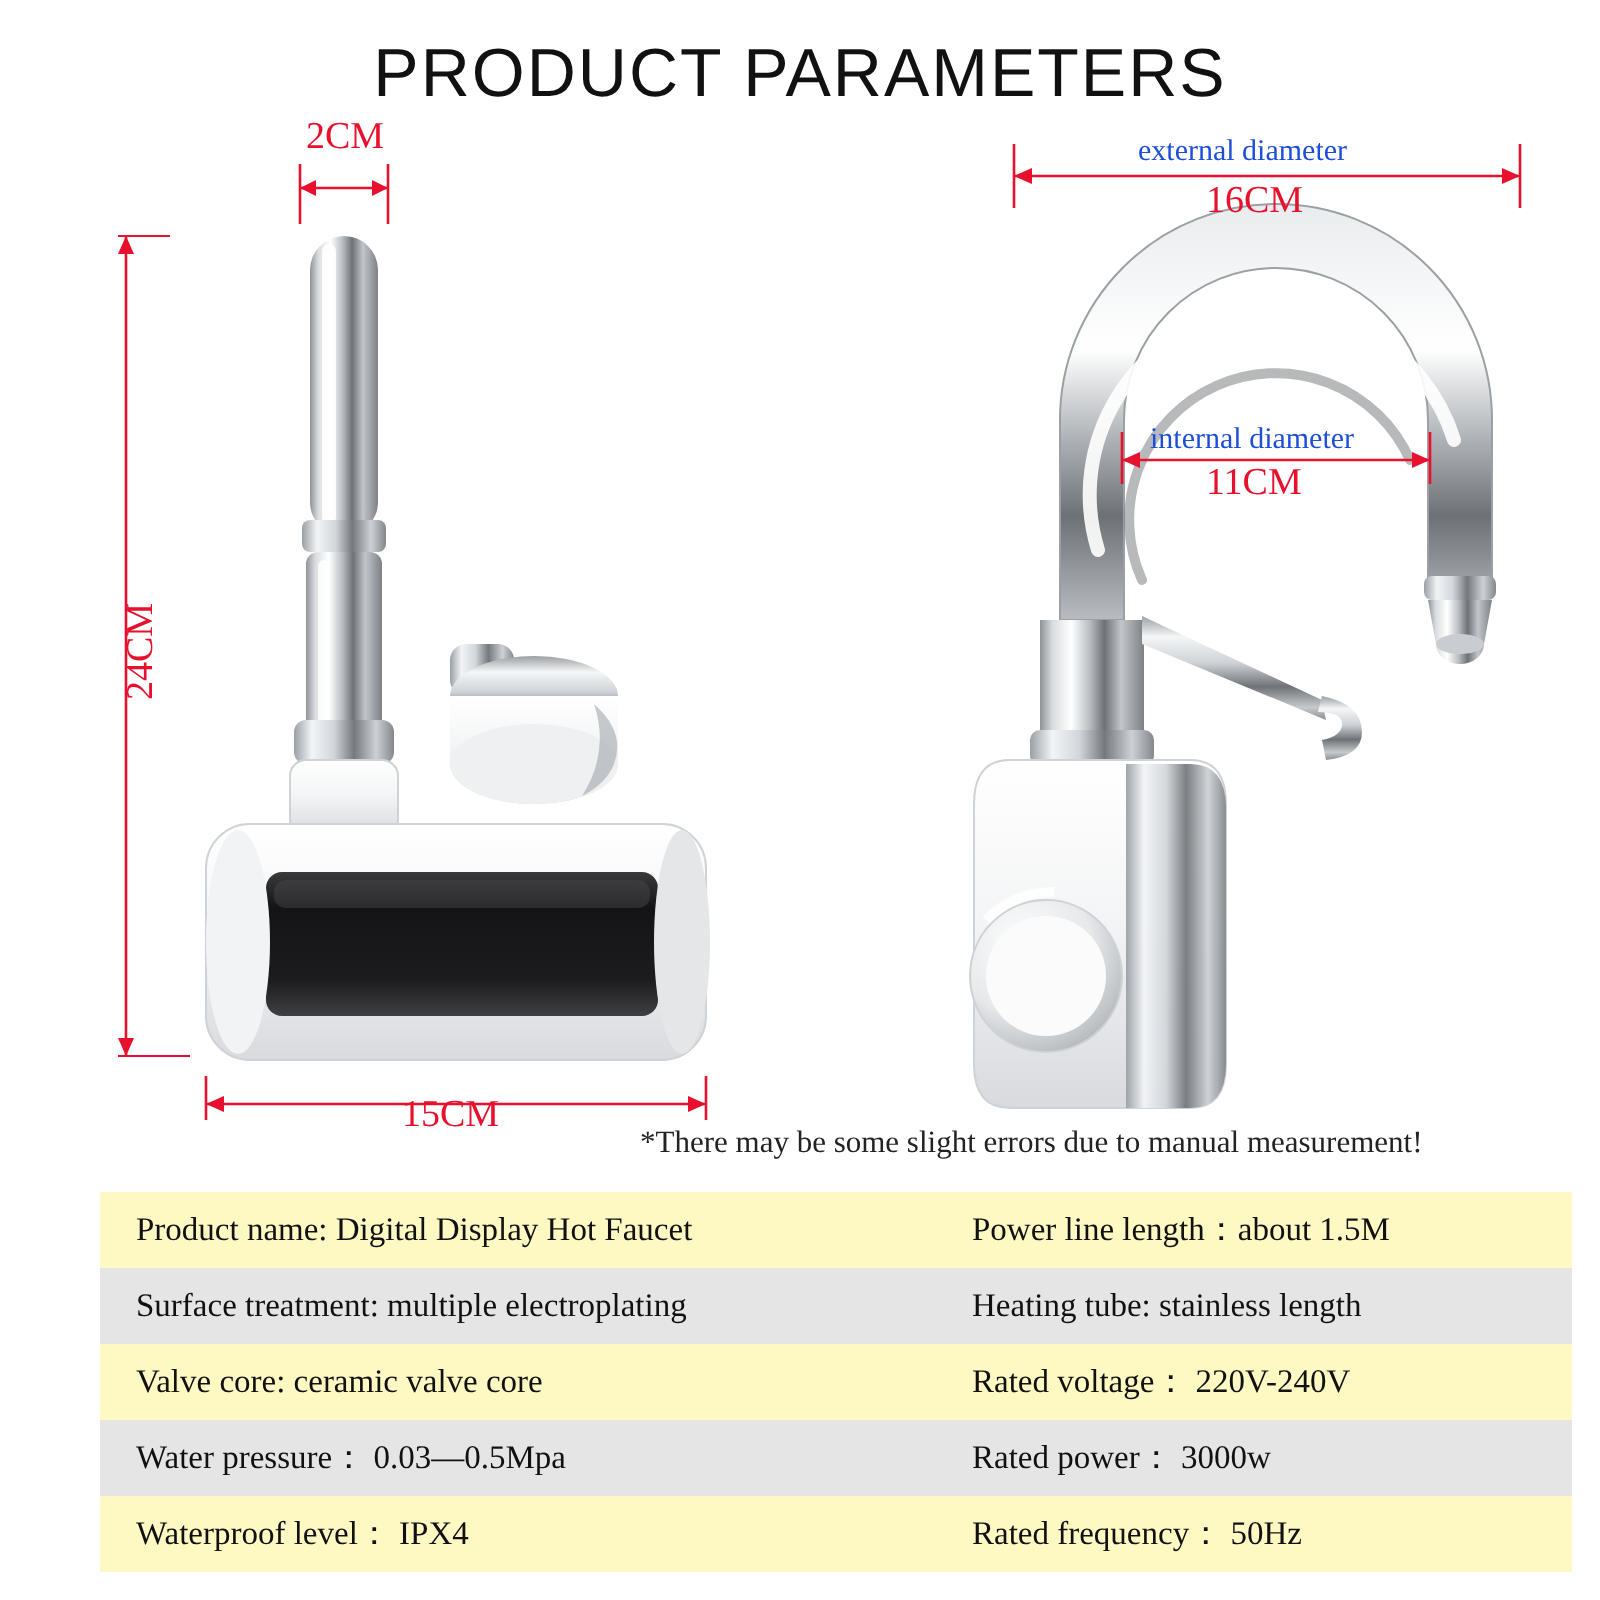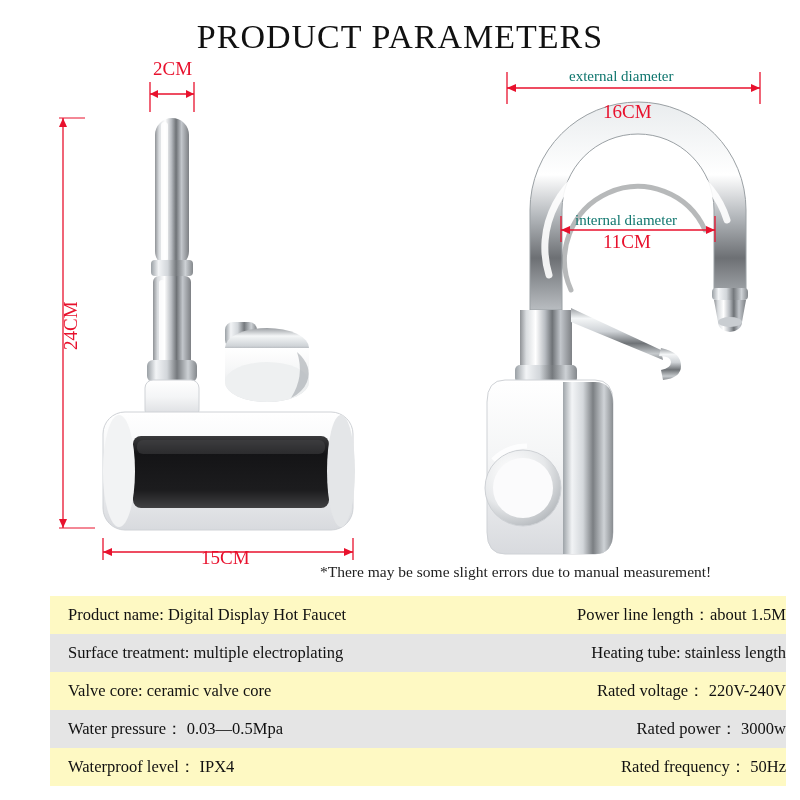--- a/index.html
+++ b/index.html
@@ -24,21 +24,21 @@
   
   .title {
     position: absolute;
     top: 18px;
     left: 0;
     width: 800px;
     text-align: center;
     font-size: 34px;
     letter-spacing: 1px;
     color: #111;
-    font-family: Liberation Serif, serif;
+    font-family: Liberation Sans, sans-serif;
     font-weight: normal;
   }
 
   
   .diagram {
     position: absolute;
     top: 60px;
     left: 0;
     width: 800px;
     height: 530px;
@@ -48,21 +48,21 @@
   
   .dim {
     position: absolute;
     color: #e8112d;
     font-size: 19px;
     font-family: "Liberation Serif", serif;
     white-space: nowrap;
   }
   .dim-label {
     position: absolute;
-    color: #0f766e;
+    color: #1d4ed8;
     font-size: 15px;
     font-family: "Liberation Serif", serif;
     white-space: nowrap;
   }
   .dim-vert {
     position: absolute;
     color: #e8112d;
     font-size: 19px;
     font-family: "Liberation Serif", serif;
     white-space: nowrap;
@@ -93,21 +93,21 @@
     font-size: 16.5px;
     font-family: "Liberation Serif", serif;
     color: #111;
     padding: 0 0 0 18px;
     vertical-align: middle;
     border: none;
   }
   .spec-table tr.odd td { background: #fef9c3; }
   .spec-table tr.even td { background: #e5e5e5; }
   .spec-table td.col-left { width: 400px; }
-  .spec-table td.col-right { width: 300px; text-align: right; }
+  .spec-table td.col-right { width: 300px; }
 
   svg { display: block; }
 </style>
 </head>
 <body>
 
 <div class="page">
 
   <div class="title">PRODUCT PARAMETERS</div>
 
@@ -269,21 +269,21 @@
       </g>
     </svg>
 
     <div class="dim" style="left:138px; top:-2px;">2CM</div>
 
     <div class="dim-vert" style="left:45px; top:290px;">24CM</div>
 
     <div class="dim" style="left:186px; top:487px;">15CM</div>
 
     <div class="dim-label" style="left:554px; top:8px;">external diameter</div>
-    <div class="dim" style="left:588px; top:41px;">16CM</div>
+    <div class="dim" style="left:588px; top:30px;">16CM</div>
 
     <div class="dim-label" style="left:560px; top:152px;">internal diameter</div>
     <div class="dim" style="left:588px; top:171px;">11CM</div>
 
     <div class="note">*There may be some slight errors due to manual measurement!</div>
   </div>
 
   <table class="spec-table">
     <tbody>
       <tr class="odd">

